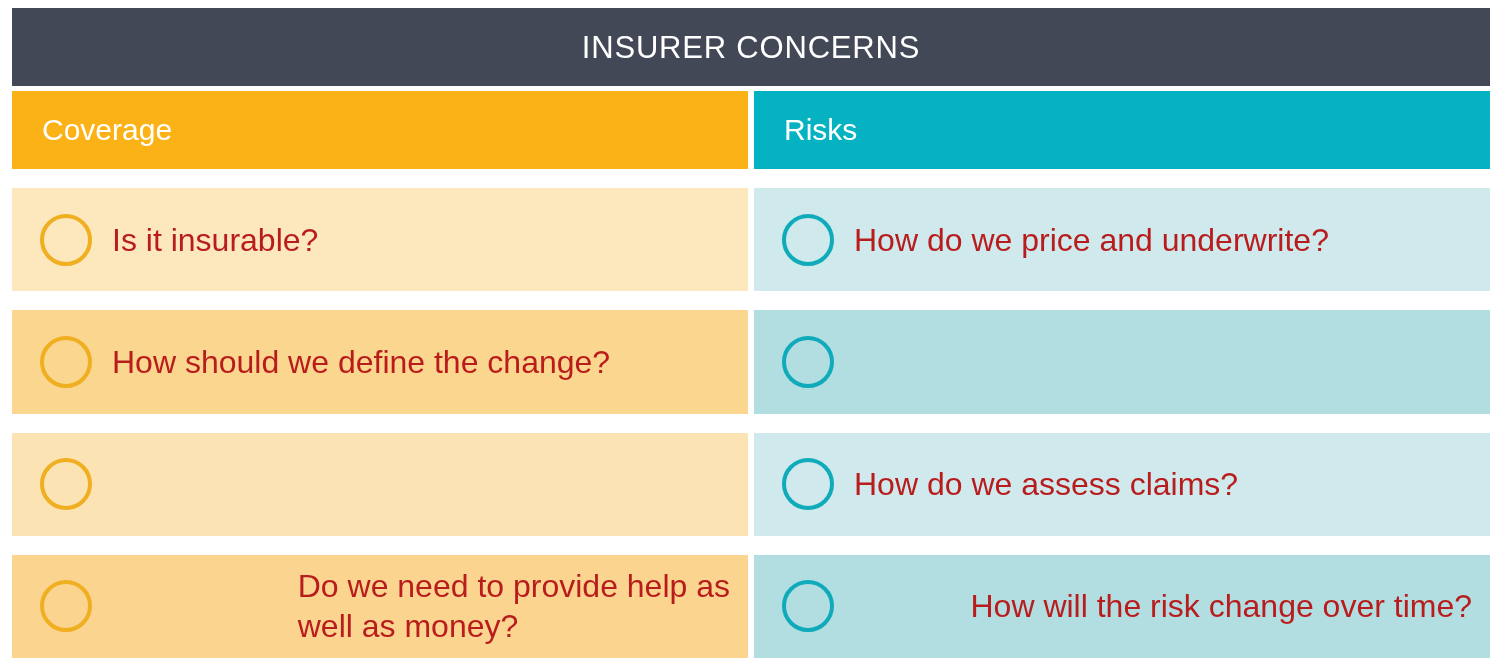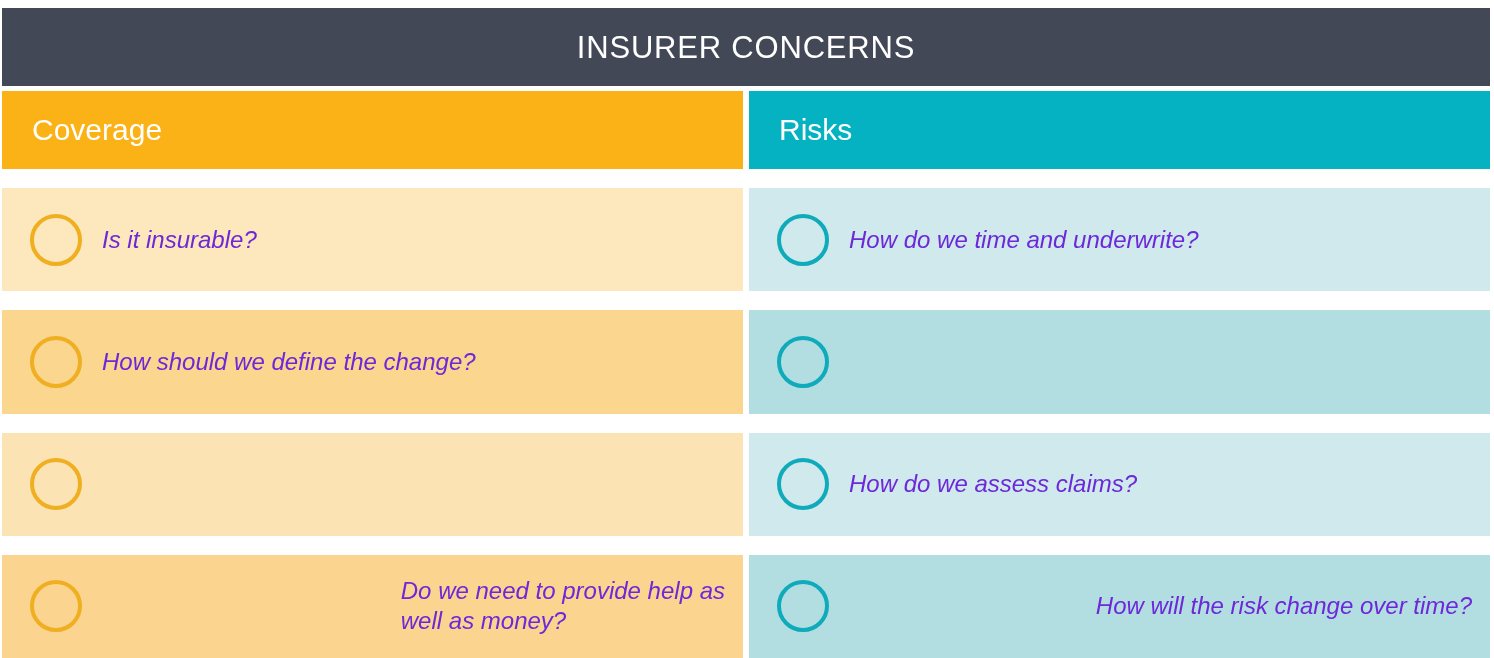--- a/index.html
+++ b/index.html
@@ -12,21 +12,21 @@
     height: 658px;
     overflow: hidden;
     font-family: "Liberation Sans", sans-serif;
   }
 
   #infographic {
     position: relative;
     width: 1494px;
     height: 658px;
     box-sizing: border-box;
-    padding: 8px 4px 0 2px;
+    padding: 8px 4px 0 12px;
     background: #ffffff;
   }
 
   
   .title-bar {
     height: 78px;
     background: #434857;
     display: flex;
     align-items: center;
     justify-content: center;
@@ -100,26 +100,25 @@
     width: 52px;
     height: 52px;
     border-radius: 50%;
     box-sizing: border-box;
     margin-right: 20px;
   }
   .bullet.orange { border: 4px solid #f0ae21; }
   .bullet.teal   { border: 4px solid #0fabba; }
 
   .row-text {
-    color: #6d28d9;
-    font-size: 24px;
+    color: #b91c1c;
+    font-size: 32px;
     line-height: 1.25;
     font-weight: 400;
     white-space: pre-line;
-    font-style: italic;
   }
 </style>
 </head>
 <body>
 
 <div id="infographic">
 
   <div class="title-bar">
     <div class="title-text">INSURER CONCERNS</div>
   </div>
@@ -152,21 +151,21 @@
       </div>
     </div>
 
     <div class="column col-risks">
       <div class="col-header risks">
         <span class="col-header-text">Risks</span>
       </div>
 
       <div class="row row-0">
         <span class="bullet teal"></span>
-        <span class="row-text">How do we time and underwrite?</span>
+        <span class="row-text">How do we price and underwrite?</span>
       </div>
 
       <div class="row row-1">
         <span class="bullet teal"></span>
       </div>
 
       <div class="row row-2">
         <span class="bullet teal"></span>
         <span class="row-text">How do we assess claims?</span>
       </div>

